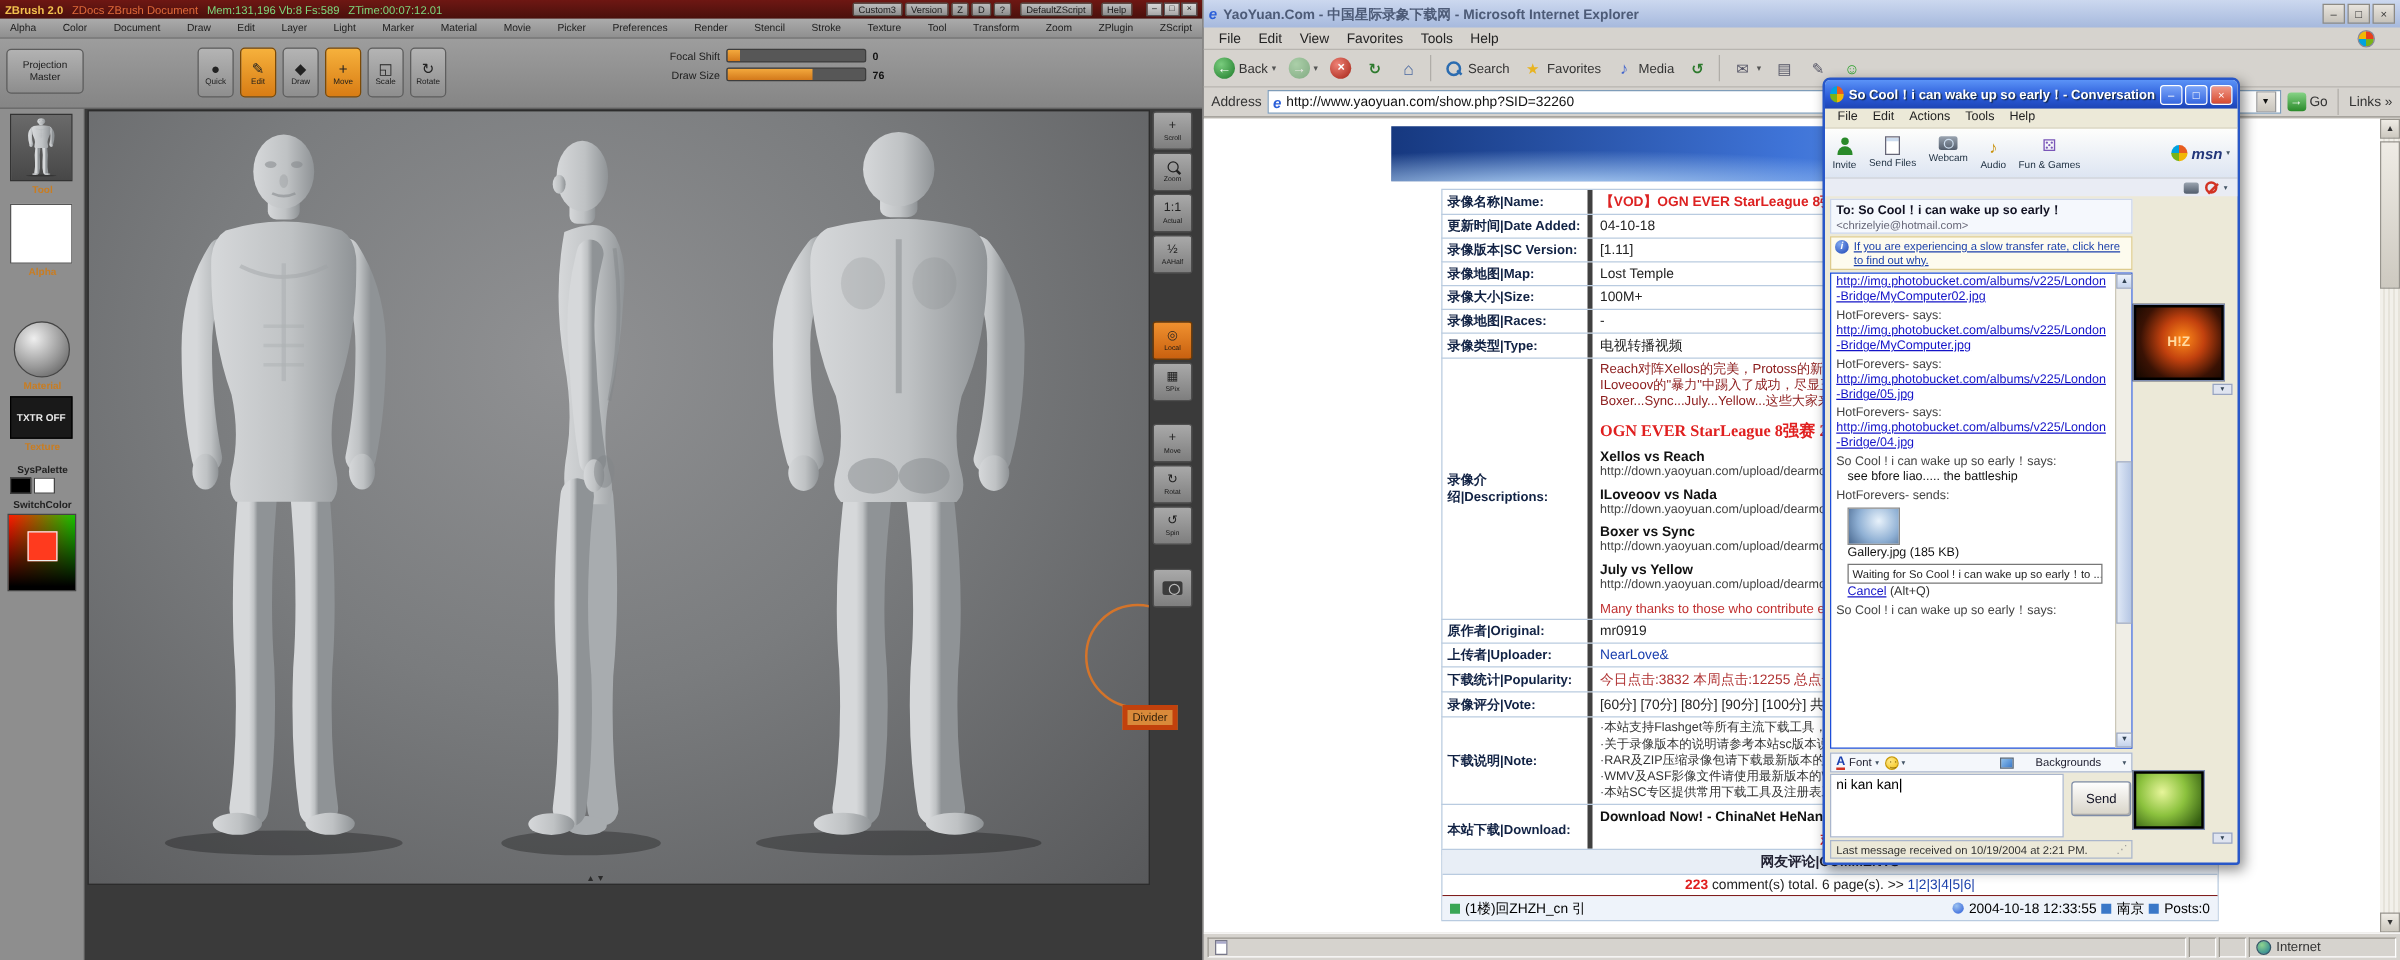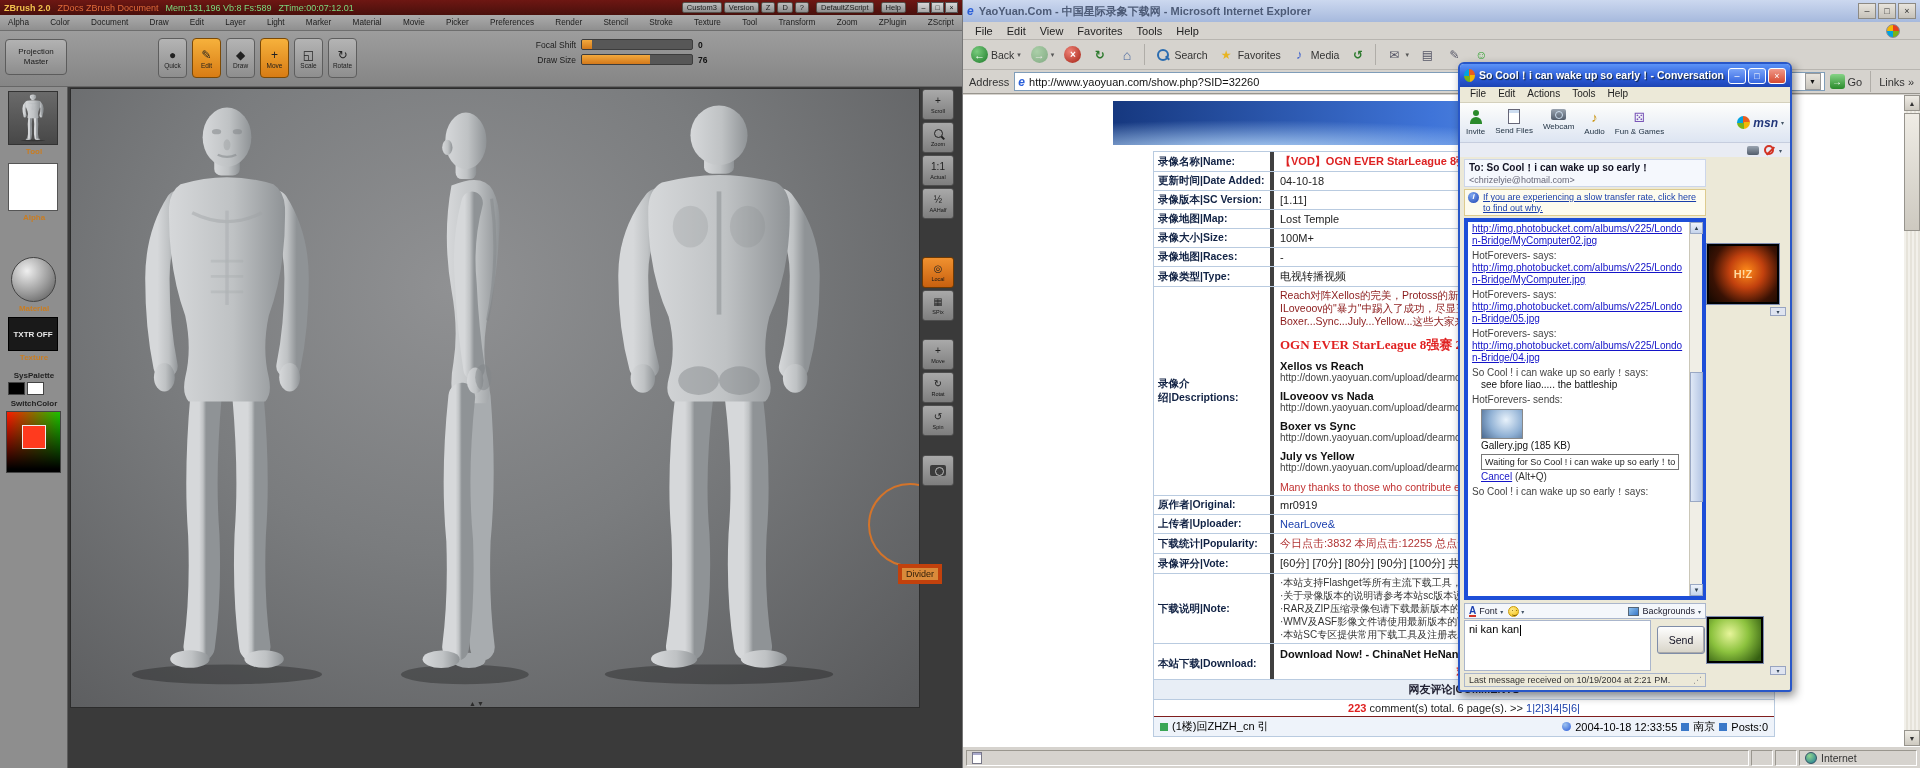--- a/index.html
+++ b/index.html
@@ -173,41 +173,41 @@
 .block-ico::after{content:'';position:absolute;left:-1px;top:3px;width:11px;height:2px;background:#d23324;transform:rotate(-45deg)}
 .voice-ico{width:12px;height:9px;background:linear-gradient(#9aa4b0,#525d6c);border-radius:2px}
 .msn-main{position:relative;flex:1;display:flex;flex-direction:column;padding:2px 4px 0;min-height:0}
 .msn-left{width:242px;display:flex;flex-direction:column;min-height:0;flex:1}
 .msn-to{background:#f5f8fd;border:1px solid #ccd6ea;padding:1px 4px;font-size:10px;color:#112}
 .to-name{font-weight:bold}
 .to-email{font-size:9px;color:#667}
 .msn-notice{margin-top:2px;border:1px solid #ddcb8e;background:#fdfbee;display:flex;gap:4px;padding:2px 3px;font-size:9px;line-height:10.5px;color:#1a3faa;align-items:flex-start}
 .notice-txt{text-decoration:underline;cursor:pointer}
 .info-ico{flex:0 0 11px;height:11px;border-radius:50%;background:radial-gradient(circle at 35% 30%,#7fa8f0,#1d44b4);color:#fff;font-size:8px;font-style:italic;font-weight:bold;display:flex;align-items:center;justify-content:center}
-.msn-chatwrap{margin-top:2px;height:406px;display:flex;border:4px solid #1d4ed8;background:#fff}
+.msn-chatwrap{margin-top:2px;height:406px;display:flex;border:1px solid #1d4ed8;background:#fff}
 .msn-chat{flex:1;overflow:hidden;padding:1px 4px;font-size:10px;line-height:12px}
 .msg-link{color:#1414c8;text-decoration:underline;word-break:break-all;cursor:pointer}
 .msg-name{color:#444;margin-top:3px}
 .msg-text{color:#111;padding-left:9px}
 .file-thumb{width:42px;height:30px;border:1px solid #888;background:radial-gradient(circle at 60% 35%,#e8f2fb,#8fb0d4 55%,#49688f);margin:3px 0 1px 9px}
 .file-name{padding-left:9px;color:#111}
 .file-status{border:1px solid #777;margin:2px 6px 1px 9px;padding:1px 3px;font-size:9px;color:#222;white-space:nowrap;overflow:hidden}
 .file-cancel{padding-left:9px}
 .cancel-link{color:#1414c8;text-decoration:underline;cursor:pointer}
 .cancel-hint{color:#333}
 .chat-scroll{flex:0 0 13px;background:#f0eee6;border-left:1px solid #cbc7b8;position:relative}
 .cs-arrow{position:absolute;left:0;width:13px;height:12px;background:linear-gradient(#eef3fb,#c5d3ec);border:1px solid #9aa8c4;font-size:6px;display:flex;align-items:center;justify-content:center;color:#345}
 .cs-up{top:0}.cs-down{bottom:0}
 .cs-thumb{position:absolute;left:0;width:13px;top:150px;height:130px;background:linear-gradient(90deg,#dfe8f6,#b5c6e4);border:1px solid #9aa8c4}
 .msn-inputbar{margin-top:3px;border:1px solid #aab6cc;background:#f4f7fb;height:17px;display:flex;align-items:center;gap:5px;font-size:9px;color:#223;padding:0 4px}
 .font-a{color:#1a3fae;font-weight:bold;font-size:10px;border-bottom:2px solid #d23324;line-height:9px}
 .emo{width:11px;height:11px;border-radius:50%;background:radial-gradient(circle at 35% 30%,#ffe98a,#f4c211);border:1px solid #c89a08;position:relative}
 .emo::before{content:'';position:absolute;left:2.5px;top:3px;width:1.5px;height:1.5px;background:#7a5a00;border-radius:50%;box-shadow:4px 0 0 #7a5a00}
 .emo::after{content:'';position:absolute;left:2.5px;top:5.5px;width:5px;height:3px;border-bottom:1.5px solid #7a5a00;border-radius:50%}
-.bg-grp{margin-left:auto;display:flex;align-items:center;gap:3px;cursor:pointer}
+.bg-grp{margin-left:auto;display:flex;align-items:center;gap:17px;cursor:pointer}
 .bg-ico{width:11px;height:9px;background:linear-gradient(135deg,#8fc2ef,#3a78c8);border:1px solid #567}
 .caret7{font-size:6px;color:#456}
 .msn-inputwrap{margin-top:1px;display:flex;gap:5px;height:54px}
 .msn-input{flex:1;background:#fff;border:1px solid #aab6cc;padding:2px 4px;font-size:11px;color:#000;cursor:text}
 .caret{display:inline-block;width:1px;height:11px;background:#000;margin-left:1px;vertical-align:middle}
 .send-col{width:50px;display:flex;flex-direction:column;align-items:center}
 .send-btn{width:48px;height:28px;margin-top:6px;background:linear-gradient(#fefefe,#d8d4c8);border:1px solid #7f8da8;border-radius:3px;font-size:10.5px;color:#112;box-shadow:inset -1px -1px 0 #aaa}
 .msn-spacer{flex:1}
 .msn-status{margin:2px 0 3px;border:1px solid #aab6cc;background:#ece9d8;font-size:9px;color:#333;padding:1px 4px;display:flex;justify-content:space-between;align-items:center;width:100%}
 .grip{color:#999;font-size:9px;letter-spacing:-1px}

